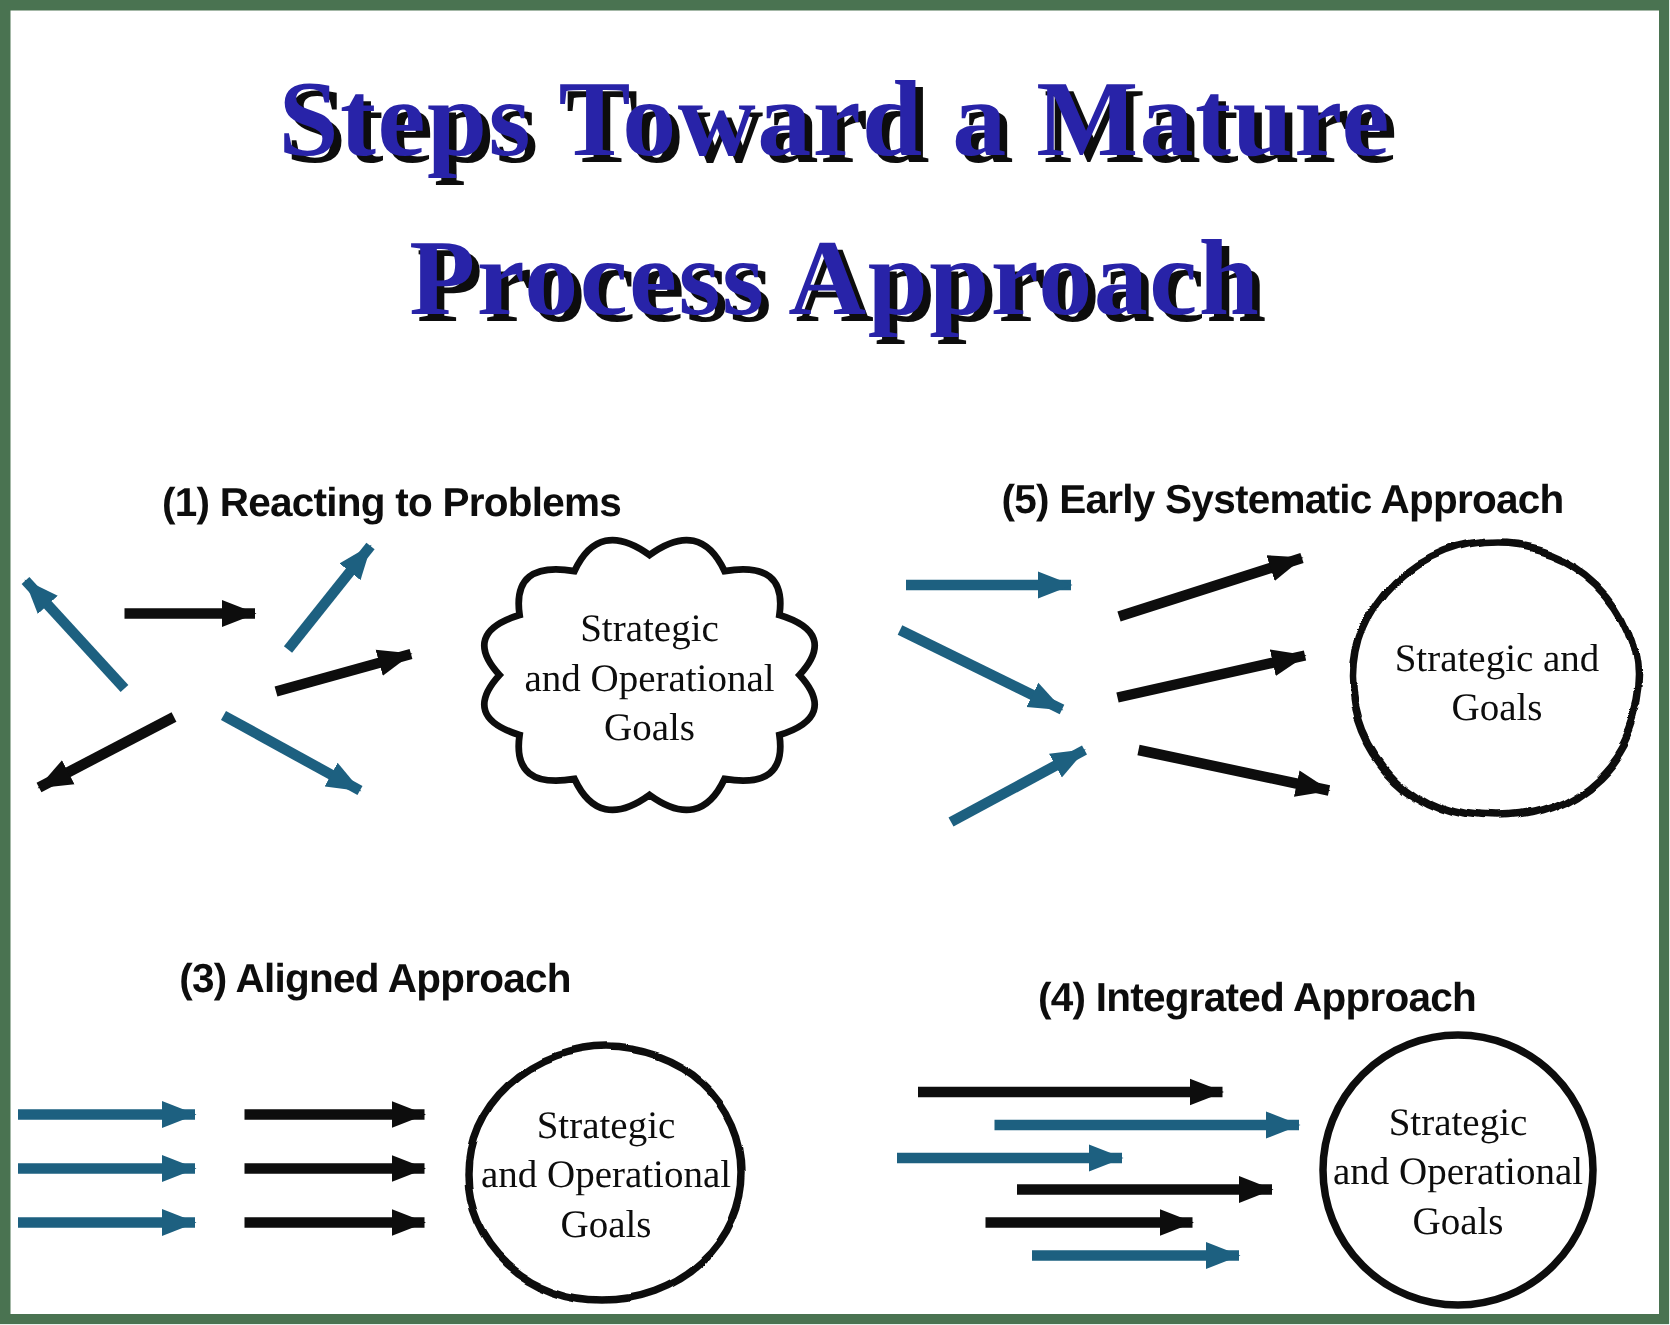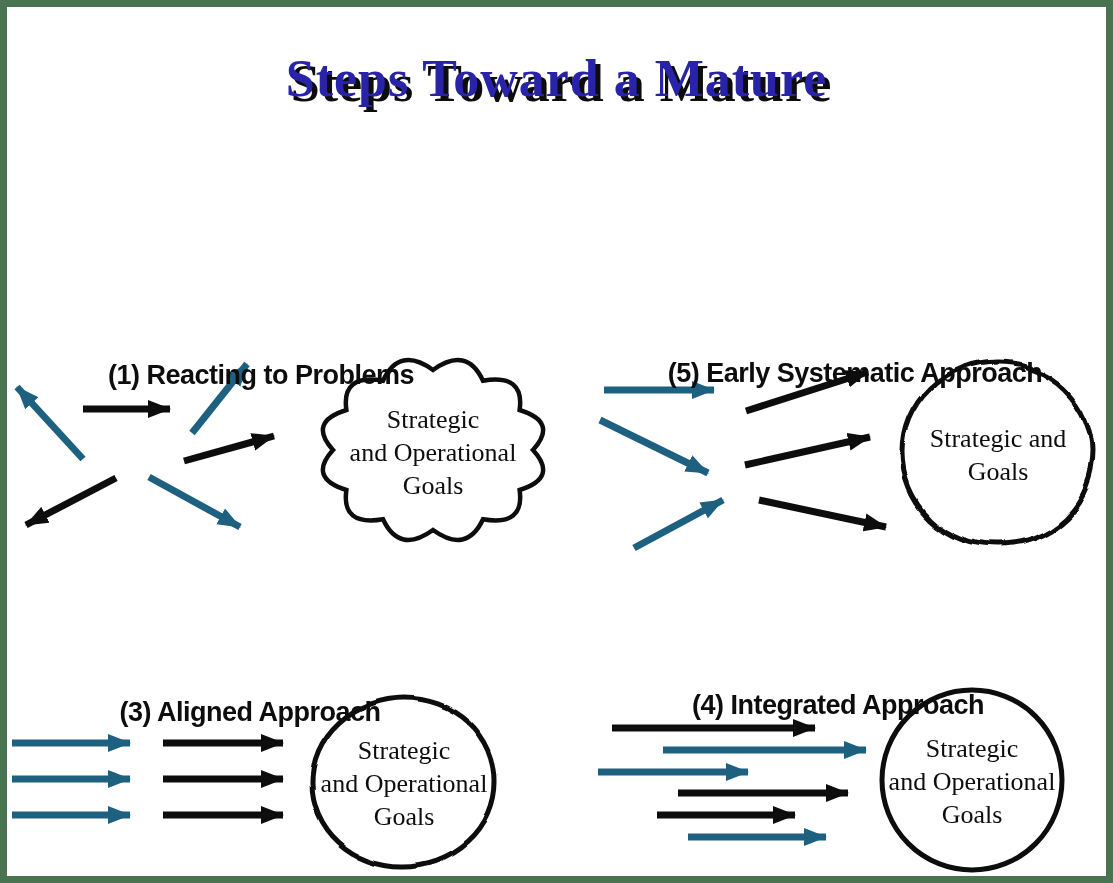--- a/index.html
+++ b/index.html
@@ -1,25 +1,25 @@
 <!DOCTYPE html>
 <html style="--background: #FFFFFF; --frame-green: #4A7351; --title-blue: #2823A8; --ink: #0D0D0D; --arrow-teal: #1D6080;"><head>
 <meta charset="utf-8">
 <style>
   html,body{margin:0;padding:0;background:#fff;}
   .canvas{position:relative;width:1113px;height:883px;background:var(--background,#fff);
           overflow:hidden;font-family:"Liberation Sans",sans-serif;}
   .frame{position:absolute;inset:0;border:7px solid var(--frame-green,#4A7351);pointer-events:none;z-index:20;}
   .layer{position:absolute;left:0;top:0;width:1113px;height:883px;z-index:1;}
   .title{position:absolute;left:0;top:26px;width:100%;text-align:center;z-index:5;
-         font-family:"Liberation Serif",serif;font-weight:700;font-size:52px;line-height:106px;
+         font-family:"Liberation Serif",serif;font-weight:700;font-size:72px;line-height:106px;
          color:var(--title-blue,#2823A8);text-shadow:5px 5px 0 var(--ink,#0D0D0D);letter-spacing:1px;}
   .title span{display:block;}
   .panel-heading{position:absolute;transform:translateX(-50%);z-index:5;white-space:nowrap;
-         font-weight:700;font-size:27px;letter-spacing:-0.5px;color:var(--ink,#0D0D0D);margin-top:40px;}
+         font-weight:700;font-size:27px;letter-spacing:-0.5px;color:var(--ink,#0D0D0D);}
   .goal-text{position:absolute;transform:translate(-50%,-50%);z-index:6;text-align:center;
          font-family:"Liberation Serif",serif;font-size:26px;line-height:33px;color:var(--ink,#0D0D0D);
          white-space:nowrap;}
   .goal-text span{display:block;font-family:Liberation Serif, serif;}
   .shaft{fill:none;stroke-width:7;}
   .ink{stroke:var(--ink,#0D0D0D);}
   .teal{stroke:var(--arrow-teal,#1D6080);}
   .goal-shape{fill:#ffffff;stroke:var(--ink,#0D0D0D);}
   .mk-ink{fill:var(--ink,#0D0D0D);}
   .mk-teal{fill:var(--arrow-teal,#1D6080);}
@@ -90,25 +90,26 @@
       <line class="shaft ink" x1="678" y1="793" x2="848" y2="793" marker-end="url(#ah-ink)"></line>
       <line class="shaft ink" x1="657" y1="815" x2="795" y2="815" marker-end="url(#ah-ink)"></line>
       <line class="shaft teal" x1="688" y1="837" x2="826" y2="837" marker-end="url(#ah-teal)"></line>
     </g>
 
     <circle class="goal-shape" stroke-width="5" cx="972" cy="780" r="90"></circle>
   </svg>
 
   <div class="title">
     <span>Steps Toward a Mature</span>
+    <span>Process Approach</span>
   </div>
 
   <div class="panel-heading" style="left:261px;top:320px;">(1) Reacting to Problems</div>
   <div class="panel-heading" style="left:855px;top:318px;">(5) Early Systematic Approach</div>
-  <div class="panel-heading" style="left:250px;top:657px;">(3) Aligned Approach</div>
+  <div class="panel-heading" style="left:250px;top:637px;">(3) Aligned Approach</div>
   <div class="panel-heading" style="left:838px;top:650px;">(4) Integrated Approach</div>
 
   <div class="goal-text" style="left:433px;top:452px;">
     <span>Strategic</span>
     <span>and Operational</span>
     <span>Goals</span>
   </div>
   <div class="goal-text" style="left:998px;top:455px;">
     <span>Strategic and</span>
     <span>Goals</span>

